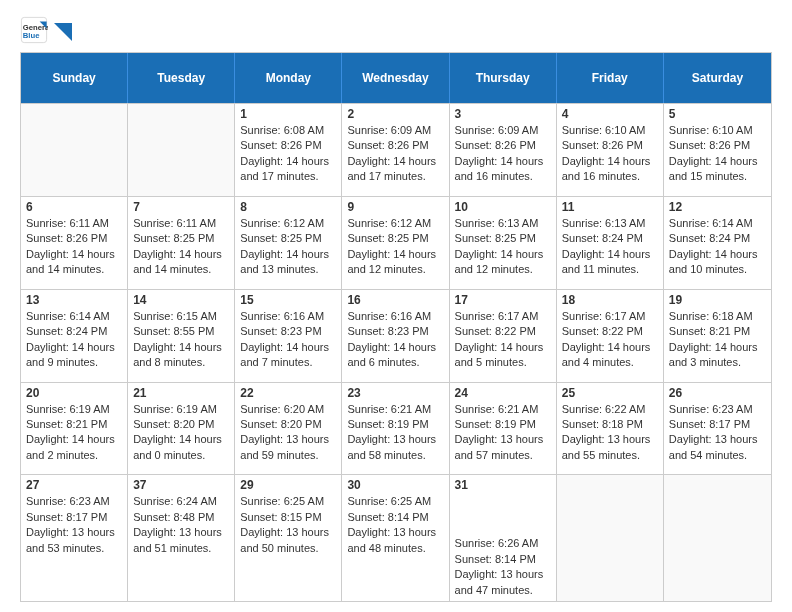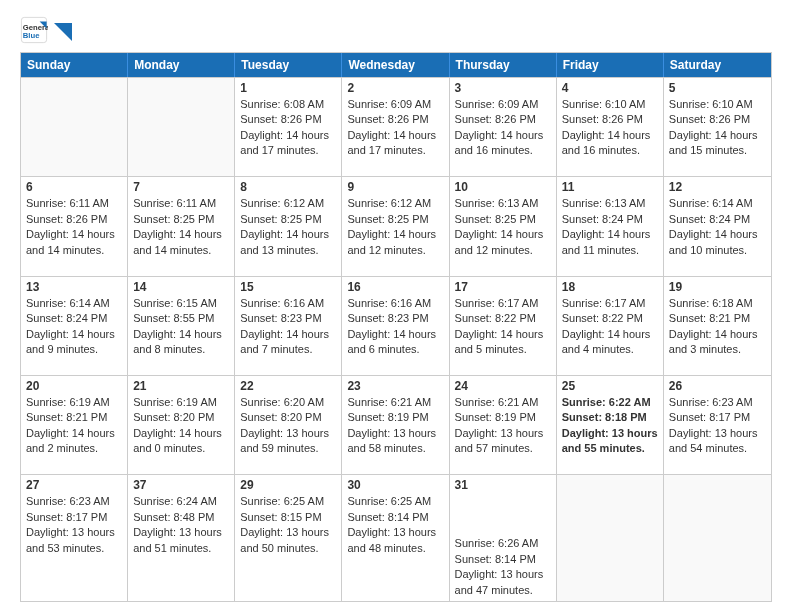--- a/index.html
+++ b/index.html
@@ -63,22 +63,22 @@
     }
     .cal-header-row {
       display: grid;
       grid-template-columns: repeat(7, 1fr);
       background: #1a6eb5;
     }
     .cal-header-cell {
       color: #fff;
       font-weight: bold;
       font-size: 12px;
-      padding: 5px 6px;
-      text-align: left;
+      padding: 18px 6px;
+      text-align: center;
       border-right: 1px solid #3a8ee0;
     }
     .cal-header-cell:last-child { border-right: none; }
     .cal-body {
       display: flex;
       flex-direction: column;
       flex: 1;
     }
     .cal-row {
       display: grid;
@@ -131,22 +131,22 @@
     </div>
     <div class="title-section">
       <div class="main-title"></div>
       <div class="subtitle"></div>
     </div>
   </div>
 
   <div class="calendar">
     <div class="cal-header-row" id="cal-header">
         <div class="cal-header-cell">Sunday</div>
+        <div class="cal-header-cell">Tuesday</div>
         <div class="cal-header-cell">Monday</div>
-        <div class="cal-header-cell">Tuesday</div>
         <div class="cal-header-cell">Wednesday</div>
         <div class="cal-header-cell">Thursday</div>
         <div class="cal-header-cell">Friday</div>
         <div class="cal-header-cell">Saturday</div>
       </div>
     <div class="cal-body" id="cal-body">
         <div class="cal-row">
           <div class="cal-cell empty"></div>
           <div class="cal-cell empty"></div>
           <div class="cal-cell">
@@ -294,21 +294,21 @@
 Daylight: 13 hours and 58 minutes.</div>
           </div>
           <div class="cal-cell">
             <div class="day-num">24</div>
             <div class="day-info" style="white-space: pre-line;">Sunrise: 6:21 AM
 Sunset: 8:19 PM
 Daylight: 13 hours and 57 minutes.</div>
           </div>
           <div class="cal-cell">
             <div class="day-num">25</div>
-            <div class="day-info" style="white-space: pre-line; font-weight: bold;">Sunrise: 6:22 AM
+            <div class="day-info" style="white-space: pre-line;">Sunrise: 6:22 AM
 Sunset: 8:18 PM
 Daylight: 13 hours and 55 minutes.</div>
           </div>
           <div class="cal-cell">
             <div class="day-num">26</div>
             <div class="day-info" style="white-space: pre-line;">Sunrise: 6:23 AM
 Sunset: 8:17 PM
 Daylight: 13 hours and 54 minutes.</div>
           </div>
         </div>

